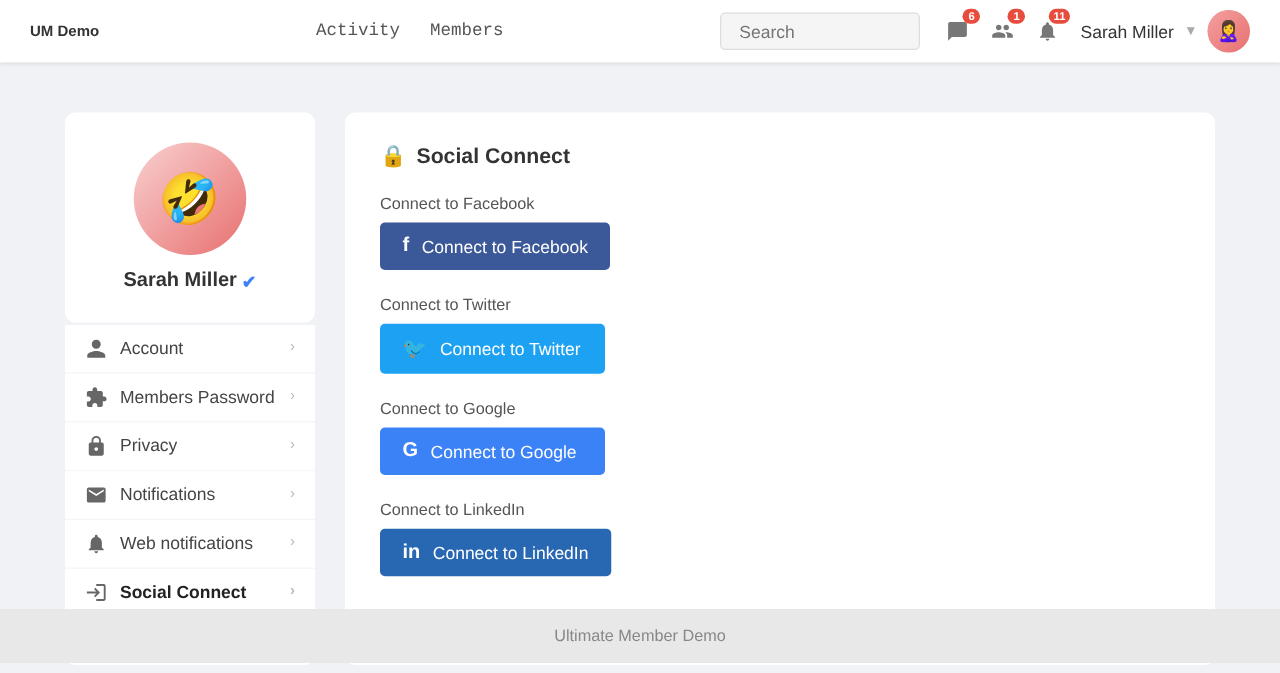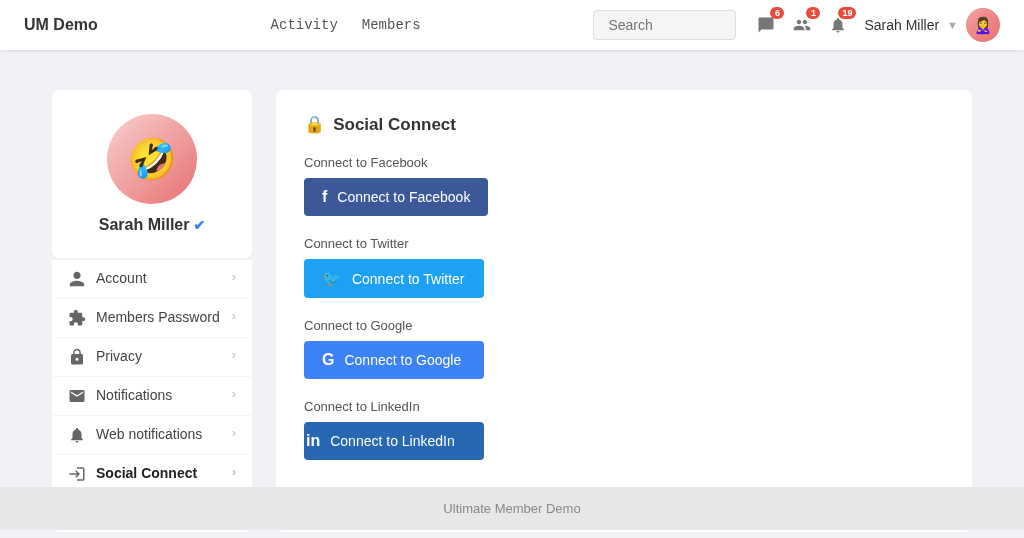--- a/index.html
+++ b/index.html
@@ -11,21 +11,21 @@
       display: flex;
       align-items: center;
       padding: 0 24px;
       height: 50px;
       box-shadow: 0 1px 3px rgba(0,0,0,0.1);
       position: relative;
       z-index: 10;
     }
     .header-logo {
       font-weight: 700;
-      font-size: 16px;
+      font-size: 12px;
       color: #333;
       margin-right: auto;
     }
     .header-nav {
       display: flex;
       gap: 24px;
       margin-right: auto;
       font-family: Liberation Mono, monospace;
     }
     .header-nav a {
@@ -33,21 +33,21 @@
       color: #555;
       font-size: 14px;
     }
     .header-search {
       background: #f5f5f5;
       border: 1px solid #ddd;
       border-radius: 4px;
       padding: 6px 14px;
       font-size: 14px;
       color: #aaa;
-      width: 143px;
+      width: 160px;
       margin-right: 16px;
       outline: none;
     }
     .header-icons {
       display: flex;
       align-items: center;
       gap: 8px;
       margin-right: 12px;
     }
     .icon-badge {
@@ -231,21 +231,21 @@
       min-width: 180px;
     }
     .btn-linkedin {
       display: flex;
       align-items: center;
       gap: 10px;
       background: #2867b2;
       color: #fff;
       border: none;
       border-radius: 4px;
-      padding: 10px 2px;
+      padding: 10px 18px;
       font-size: 14px;
       font-weight: 500;
       cursor: pointer;
       min-width: 180px;
     }
     .btn-icon { font-size: 16px; font-weight: bold; }
 
     
     .footer {
       text-align: center;
@@ -279,21 +279,21 @@
     <div class="icon-badge">
       <svg viewBox="0 0 24 24">
           <path d="M16 11c1.66 0 2.99-1.34 2.99-3S17.66 5 16 5c-1.66 0-3 1.34-3 3s1.34 3 3 3zm-8 0c1.66 0 2.99-1.34 2.99-3S9.66 5 8 5C6.34 5 5 6.34 5 8s1.34 3 3 3zm0 2c-2.33 0-7 1.17-7 3.5V19h14v-2.5c0-2.33-4.67-3.5-7-3.5zm8 0c-.29 0-.62.02-.97.05 1.16.84 1.97 1.97 1.97 3.45V19h6v-2.5c0-2.33-4.67-3.5-7-3.5z"></path>
         </svg>
       <span class="badge">1</span>
     </div>
     <div class="icon-badge">
       <svg viewBox="0 0 24 24">
           <path d="M12 22c1.1 0 2-.9 2-2h-4c0 1.1.9 2 2 2zm6-6v-5c0-3.07-1.64-5.64-4.5-6.32V4c0-.83-.67-1.5-1.5-1.5s-1.5.67-1.5 1.5v.68C7.63 5.36 6 7.92 6 11v5l-2 2v1h16v-1l-2-2z"></path>
         </svg>
-      <span class="badge">19</span>
+      <span class="badge">11</span>
     </div>
   </div>
   <div class="user-menu">
     <span class="user-menu-name">Sarah Miller</span>
     <span style="color:#aaa;font-size:11px;">▼</span>
     <div class="user-avatar-header">
       <div class="user-avatar-header-img">🙎‍♀️</div>
     </div>
   </div>
 </header>

